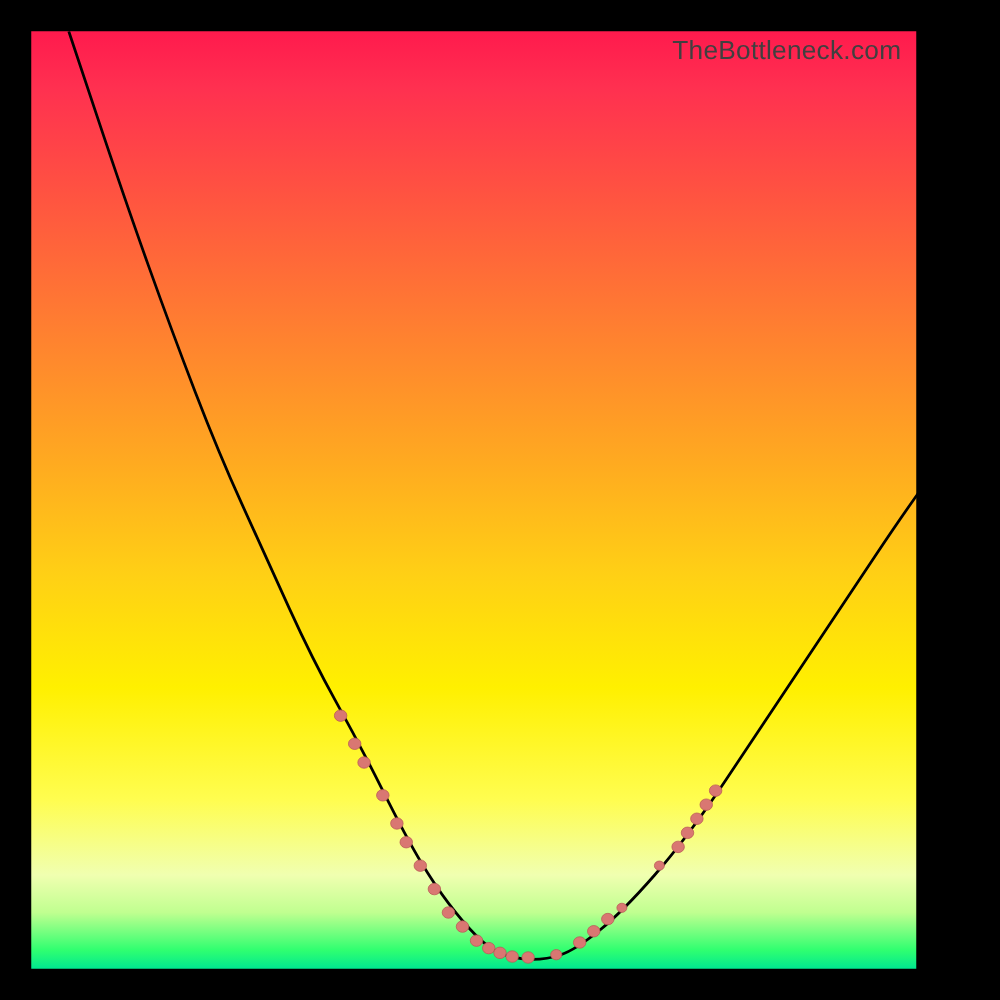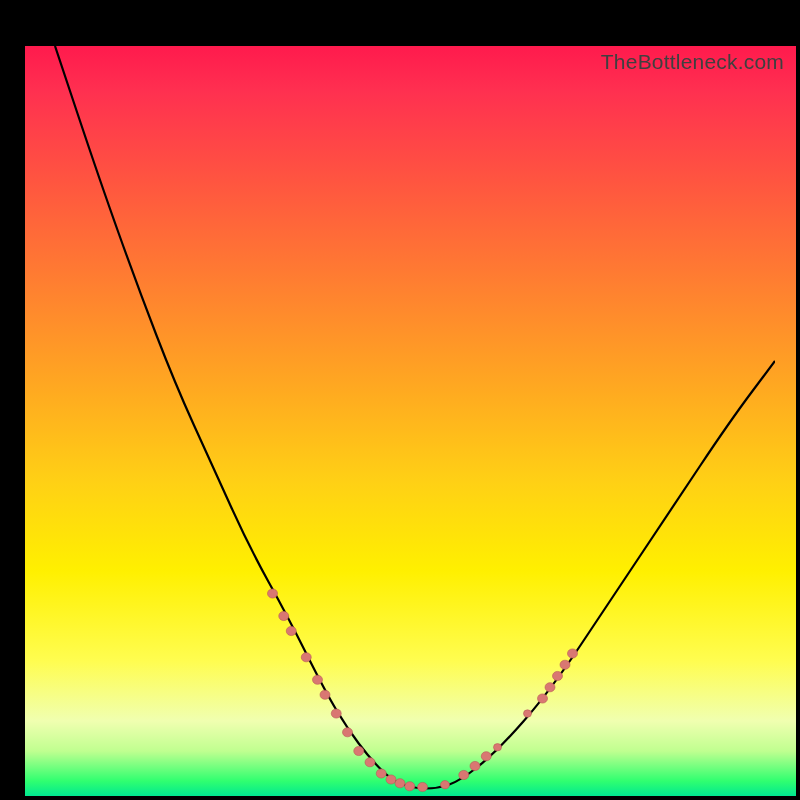--- a/index.html
+++ b/index.html
@@ -8,37 +8,36 @@
     height: 800px;
     background: #000;
     position: relative;
     font-family: Arial, sans-serif;
     overflow: hidden;
   }
   .frame {
     position: absolute;
     left: 25px;
     top: 25px;
-    width: 771px;
+    width: 708px;
     height: 750px;
     background: linear-gradient(to bottom,
       #ff1a4d 0%,
       #ff3050 6%,
       #ff5540 18%,
       #ff8030 32%,
       #ffaa20 46%,
       #ffd015 58%,
       #fff000 70%,
       #fffd50 82%,
       #f0ffb0 90%,
       #c0ff90 94%,
       #30ff70 98%,
       #00e890 100%
     );
-    margin-top: 21px;
   }
   .watermark {
     position: absolute;
     top: 4px;
     right: 12px;
     color: #404040;
     font-size: 21px;
     font-weight: 500;
     letter-spacing: 0.2px;
     z-index: 5;

